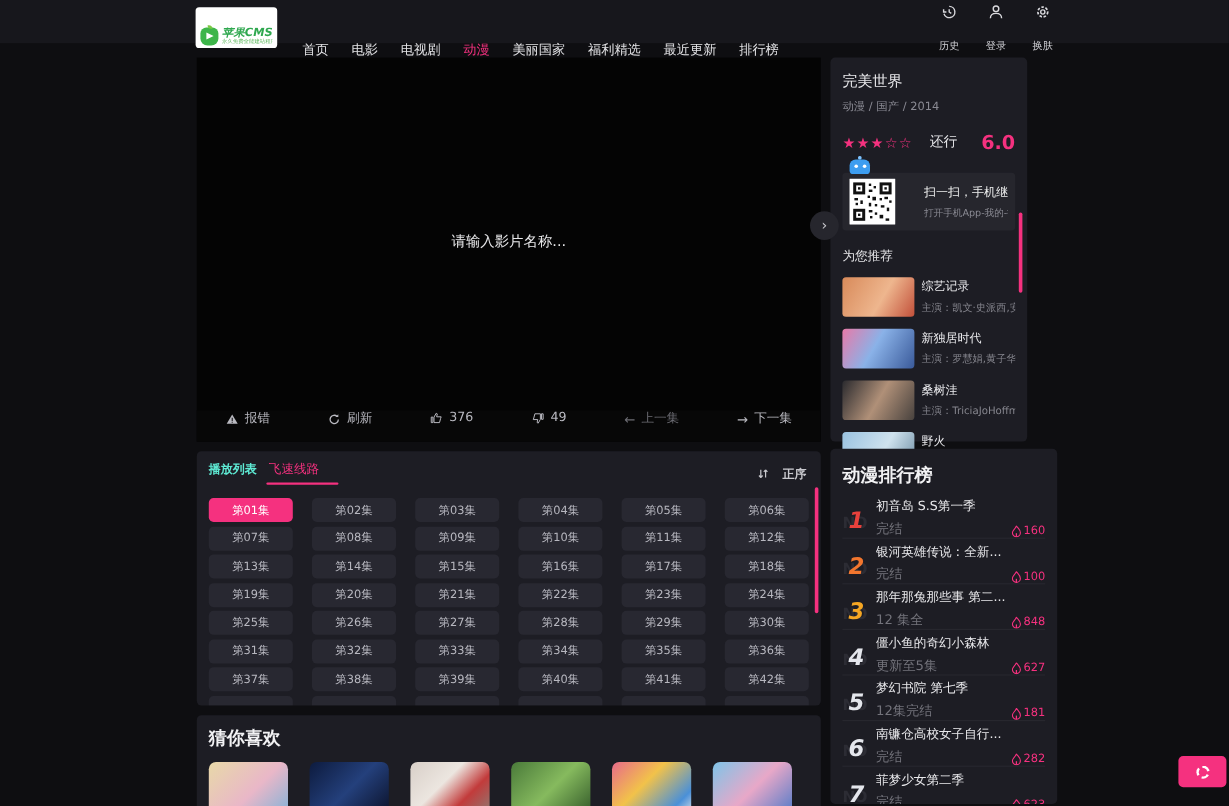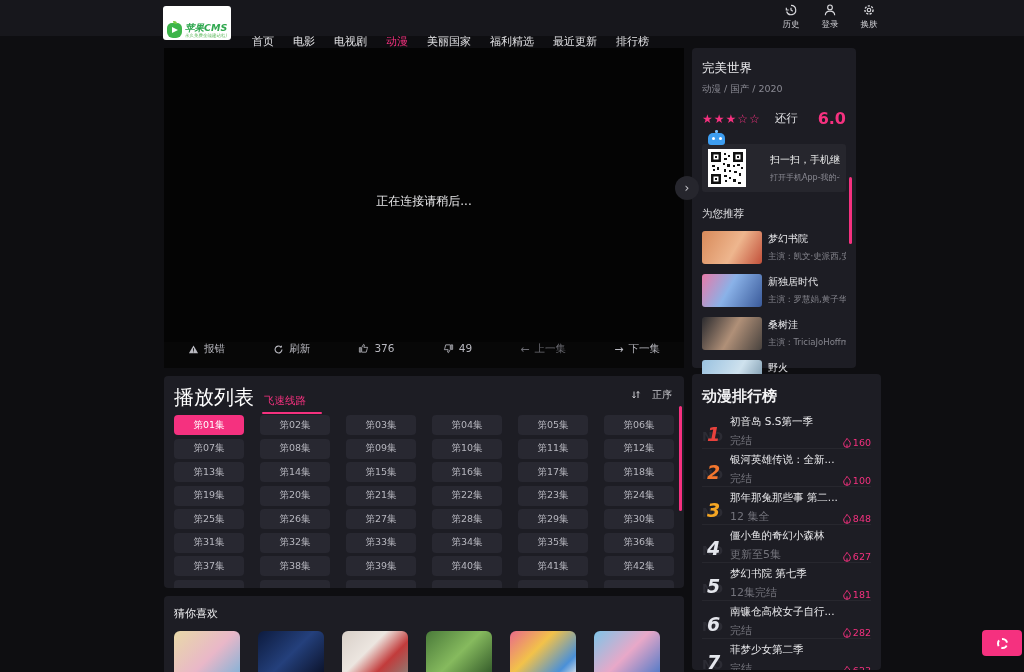--- a/index.html
+++ b/index.html
@@ -30,54 +30,54 @@
   .search-input { flex:1; min-width:10px; background:transparent; border:none; outline:none;
     font-size:10px; color:#cfcfd4; margin-left:8px; font-family:inherit; }
   .search-input::placeholder { color:#80808a; }
   .search-hot { display:flex; align-items:center; gap:3px; font-size:10px; color:#eceded; flex:none; margin-right:8px; cursor:pointer;}
   .search-btn { width:20px; height:20px; border-radius:50%; background:#f5317f; flex:none; position:relative; cursor:pointer; border:none;}
   .mag { position:absolute; left:5.5px; top:5px; width:7px; height:7px; border:1.6px solid #fff; border-radius:50%; }
   .mag:after { content:""; position:absolute; left:5.5px; top:5.5px; width:3.5px; height:1.6px; background:#fff;
     transform:rotate(45deg); border-radius:1px; }
 
   .nav-actions { position:absolute; left:778px; top:3px; display:flex; gap:13px; }
-  .nav-action { display:flex; flex-direction:column; align-items:center; gap:2px; cursor:pointer; width:26px;}
+  .nav-action { display:flex; flex-direction:column; align-items:center; gap:16px; cursor:pointer; width:26px;}
   .nav-action svg { width:14px; height:14px; }
   .nav-action-label { font-size:8.5px; color:#cfcfd4; white-space:nowrap; }
 
   
   .player-panel { position:absolute; left:164px; top:48px; width:520px; height:320px; background:#040404; }
   .player-status { position:absolute; left:0; right:0; top:145px; text-align:center; font-size:12px; color:#e8e8ea; }
   .player-bar { position:absolute; left:0; right:0; bottom:0; height:26px; display:flex; align-items:flex-start;
     justify-content:space-between; padding:0 24px; background:#070707; }
   .pbtn { display:flex; align-items:center; gap:5px; font-size:10.5px; color:#b9b9c0; cursor:pointer; white-space:nowrap;}
   .pbtn svg { width:11px; height:11px; }
   .pbtn.disabled { color:#6b6b72; cursor:default; }
   .arrow-ch { font-size:11px; }
 
   .playlist-panel { position:absolute; left:164px; top:376px; width:520px; height:212px; background:#1d1d24;
     border-radius:4px; padding:8px 10px; overflow:hidden; }
   .pl-header { display:flex; align-items:baseline; height:22px; position:relative; }
-  .pl-title { font-size:20px; font-weight:normal; color:#ffffff; }
+  .pl-title { font-size:10px; font-weight:bold; color:#5eead4; }
   .pl-tab { font-size:10.5px; color:#f5317f; margin-left:10px; position:relative; cursor:pointer; }
   .pl-tab:after { content:""; position:absolute; left:-2px; right:-16px; bottom:-6px; height:2px; background:#f5317f; border-radius:1px;}
   .pl-sort { position:absolute; right:2px; top:4px; display:flex; align-items:center; gap:11px;
-    font-size:10px; color:#c8c8cd; cursor:pointer; }
+    font-size:10px; color:#c8c8cd; cursor:pointer;font-weight:bold; }
   .pl-sort svg { width:10px; height:10px; }
   .ep-grid { margin-top:9px; display:grid; grid-template-columns:repeat(6,70px); column-gap:16px; row-gap:3.5px; }
   .ep-btn { height:20px; background:#282831; border-radius:4px; font-size:9.5px; color:#b7b7bf;
     display:flex; align-items:center; justify-content:center; cursor:pointer; border:none; font-family:inherit;}
   .ep-btn.active { background:#f5317f; color:#fff; }
   .ep-stub-row { margin-top:3.5px; display:grid; grid-template-columns:repeat(6,70px); column-gap:16px; }
   .ep-stub { height:8px; background:#282831; border-radius:4px 4px 0 0; cursor:pointer; }
   .pl-scrollbar { position:absolute; right:2px; top:30px; width:3px; height:105px; background:#f5317f; border-radius:2px; }
 
   .guess-panel { position:absolute; left:164px; top:596px; width:520px; height:76px; background:#1d1d24;
     border-radius:4px 4px 0 0; padding:10px 10px 0; overflow:hidden; }
-  .guess-title { font-size:11px; font-weight:normal; color:#f2f2f4; }
+  .guess-title { font-size:15px; font-weight:bold; color:#f2f2f4; }
   .guess-row { margin-top:10px; display:flex; gap:18px; }
   .g-thumb { width:66px; height:46px; border-radius:6px; flex:none; cursor:pointer; }
   .g-thumb:nth-of-type(1){background:linear-gradient(135deg,#e8d9a8,#e9b7c8 55%,#7fb2d8);}
   .g-thumb:nth-of-type(2){background:linear-gradient(135deg,#0d1b3e,#24407c 50%,#0a1026);}
   .g-thumb:nth-of-type(3){background:linear-gradient(135deg,#d8cfc8,#ece6e0 40%,#c23b3b 68%,#8a8078);}
   .g-thumb:nth-of-type(4){background:linear-gradient(135deg,#4a7a3a,#86ba5e 50%,#2f5527);}
   .g-thumb:nth-of-type(5){background:linear-gradient(135deg,#e86a8a,#f2c24a 40%,#4a90d8 80%,#e8e8e8);}
   .g-thumb:nth-of-type(6){background:linear-gradient(135deg,#7fc4e8,#e8a8c8 50%,#4a78c8);}
 
   
@@ -179,21 +179,21 @@
       <svg viewBox="0 0 24 24">
         <circle cx="12" cy="12" r="7" fill="none" stroke="#d8d8dc" stroke-width="2.4" stroke-dasharray="3.6 2.4"></circle>
         <circle cx="12" cy="12" r="3" fill="none" stroke="#d8d8dc" stroke-width="2"></circle>
       </svg>
       <span class="nav-action-label">换肤</span>
     </div>
   </div>
 </div>
 
 <div class="player-panel">
-  <div class="player-status">正在连接请稍后...</div>
+  <div class="player-status">请输入影片名称...</div>
   <div class="player-bar">
     <span class="pbtn">
       <svg viewBox="0 0 24 24">
         <path d="M12 3 22 20H2Z" fill="#b9b9c0"></path>
         <rect x="11.1" y="9" width="1.8" height="6" fill="#070707"></rect>
         <rect x="11.1" y="16.3" width="1.8" height="1.8" fill="#070707"></rect>
       </svg>
       <span>报错</span>
     </span>
     <span class="pbtn">
@@ -300,21 +300,21 @@
     <div class="g-thumb"></div>
     <div class="g-thumb"></div>
     <div class="g-thumb"></div>
     <div class="g-thumb"></div>
     <div class="g-thumb"></div>
   </div>
 </div>
 
 <div class="detail-panel">
   <div class="d-title">完美世界</div>
-  <div class="d-meta">动漫 / 国产 / 2020</div>
+  <div class="d-meta">动漫 / 国产 / 2014</div>
   <div class="d-rating">
     <span class="d-stars">★★★☆☆</span>
     <span class="d-rating-text">还行</span>
     <span class="d-score">6.0</span>
   </div>
   <div class="qr-box">
     <span class="robot"></span>
     <div class="qr-code">
       <svg viewBox="0 0 38 38">
         <rect width="38" height="38" fill="#fff"></rect>
@@ -356,21 +356,21 @@
   </div>
   <div class="rec-header">为您推荐</div>
   <div class="rec-chevron">
     <span>›</span>
   </div>
   <div class="rec-list">
 
       <div class="rec-item">
         <div class="rec-thumb"></div>
         <div class="rec-info">
-          <span class="rec-title">梦幻书院</span>
+          <span class="rec-title">综艺记录</span>
           <span class="rec-cast">主演：凯文·史派西,安妮特...</span>
         </div>
       </div>
 
       <div class="rec-item">
         <div class="rec-thumb"></div>
         <div class="rec-info">
           <span class="rec-title">新独居时代</span>
           <span class="rec-cast">主演：罗慧娟,黄子华,甄楚倩...</span>
         </div>

